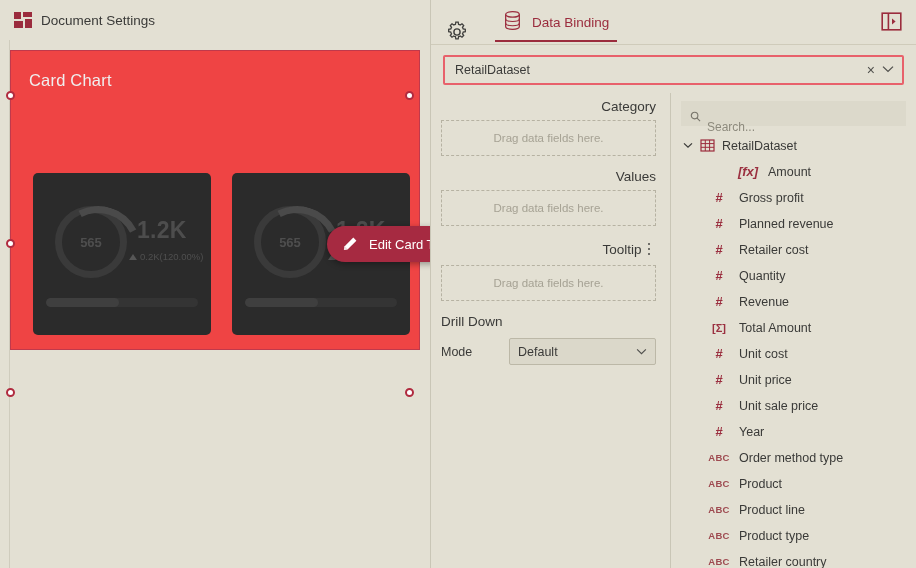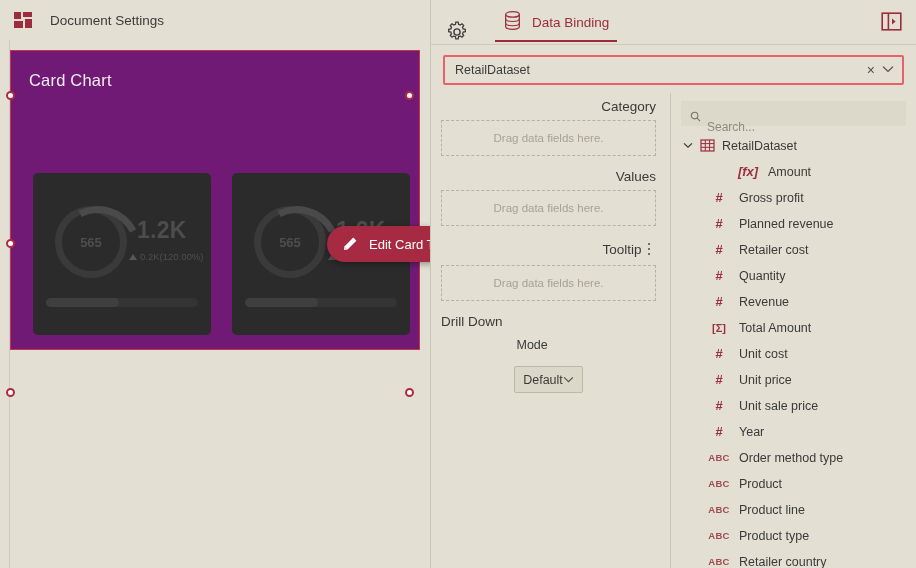--- a/index.html
+++ b/index.html
@@ -19,21 +19,21 @@
     display: flex; flex-direction: column;
     overflow: hidden;
   }
   .top-toolbar {
     height: 40px; flex: 0 0 40px;
     display: flex; align-items: center;
     padding-left: 10px;
     background: #e3e0d3;
   }
   .tb-item {
-    display: flex; align-items: center; gap: 18px;
+    display: flex; align-items: center; gap: 9px;
     padding: 4px 12px 4px 4px;
     cursor: pointer;
     margin-right: 18px;
   }
   .tb-label { font-size: 13.5px; color: #3a3a38; white-space: nowrap; }
 
   
   .ico-grid { width: 18px; height: 16px; position: relative; display:block; }
   .ico-grid i { position: absolute; background: #9b2c3d; display:block; }
   .ico-grid i:nth-child(1) { left:0; top:0; width:7px; height:7px; }
@@ -49,21 +49,21 @@
   }
   .canvas-rule-v {
     position: absolute; left: 9px; top: 0; bottom: 0;
     width: 1px; background: #cfccbd;
   }
 
   
   .widget {
     position: absolute; left: 10px; top: 10px;
     width: 410px; height: 300px;
-    background: #701a75;
+    background: #ef4444;
     border: 1.5px solid #c0394b;
     overflow: hidden;
   }
   .widget-title {
     position: absolute; left: 18px; top: 20px;
     font-size: 16.5px; color: #efefef; letter-spacing: .2px;
   }
   .cards-row {
     position: absolute; left: 22px; top: 122px;
     display: flex; gap: 21px;
@@ -186,21 +186,21 @@
     font-size: 13.5px; color: #3a3a38; margin-bottom: 6px;
   }
   .kebab { display:flex; flex-direction: column; gap: 2.5px; padding: 4px 6px; cursor: pointer; }
   .kebab b { width: 2.5px; height: 2.5px; border-radius:50%; background: #4a4a47; display:block; }
   .dropzone {
     height: 36px; border: 1px dashed #b6b2a2;
     display: flex; align-items: center; justify-content: center;
     font-size: 11.5px; color: #a6a294;
   }
   .drill-title { font-size: 13.5px; color: #3a3a38; margin-bottom: 9px; }
-  .drill-row { display: flex; align-items: center; gap: 14px; flex-direction: column; }
+  .drill-row { display: flex; align-items: center; gap: 4px; }
   .drill-label { font-size: 12.5px; color: #3a3a38; width: 64px; }
   .drill-select {
     flex: 1 1 auto; height: 27px; background: #dbd8ca;
     border: 1px solid #bcb8a7; border-radius: 2px;
     display: flex; align-items: center; padding: 0 8px;
     font-size: 12.5px; color: #3a3a38; cursor: pointer;
   }
   .drill-select span:first-child { flex: 1 1 auto; }
   .drill-caret { font-size: 10px; color: #50504d; }
 

